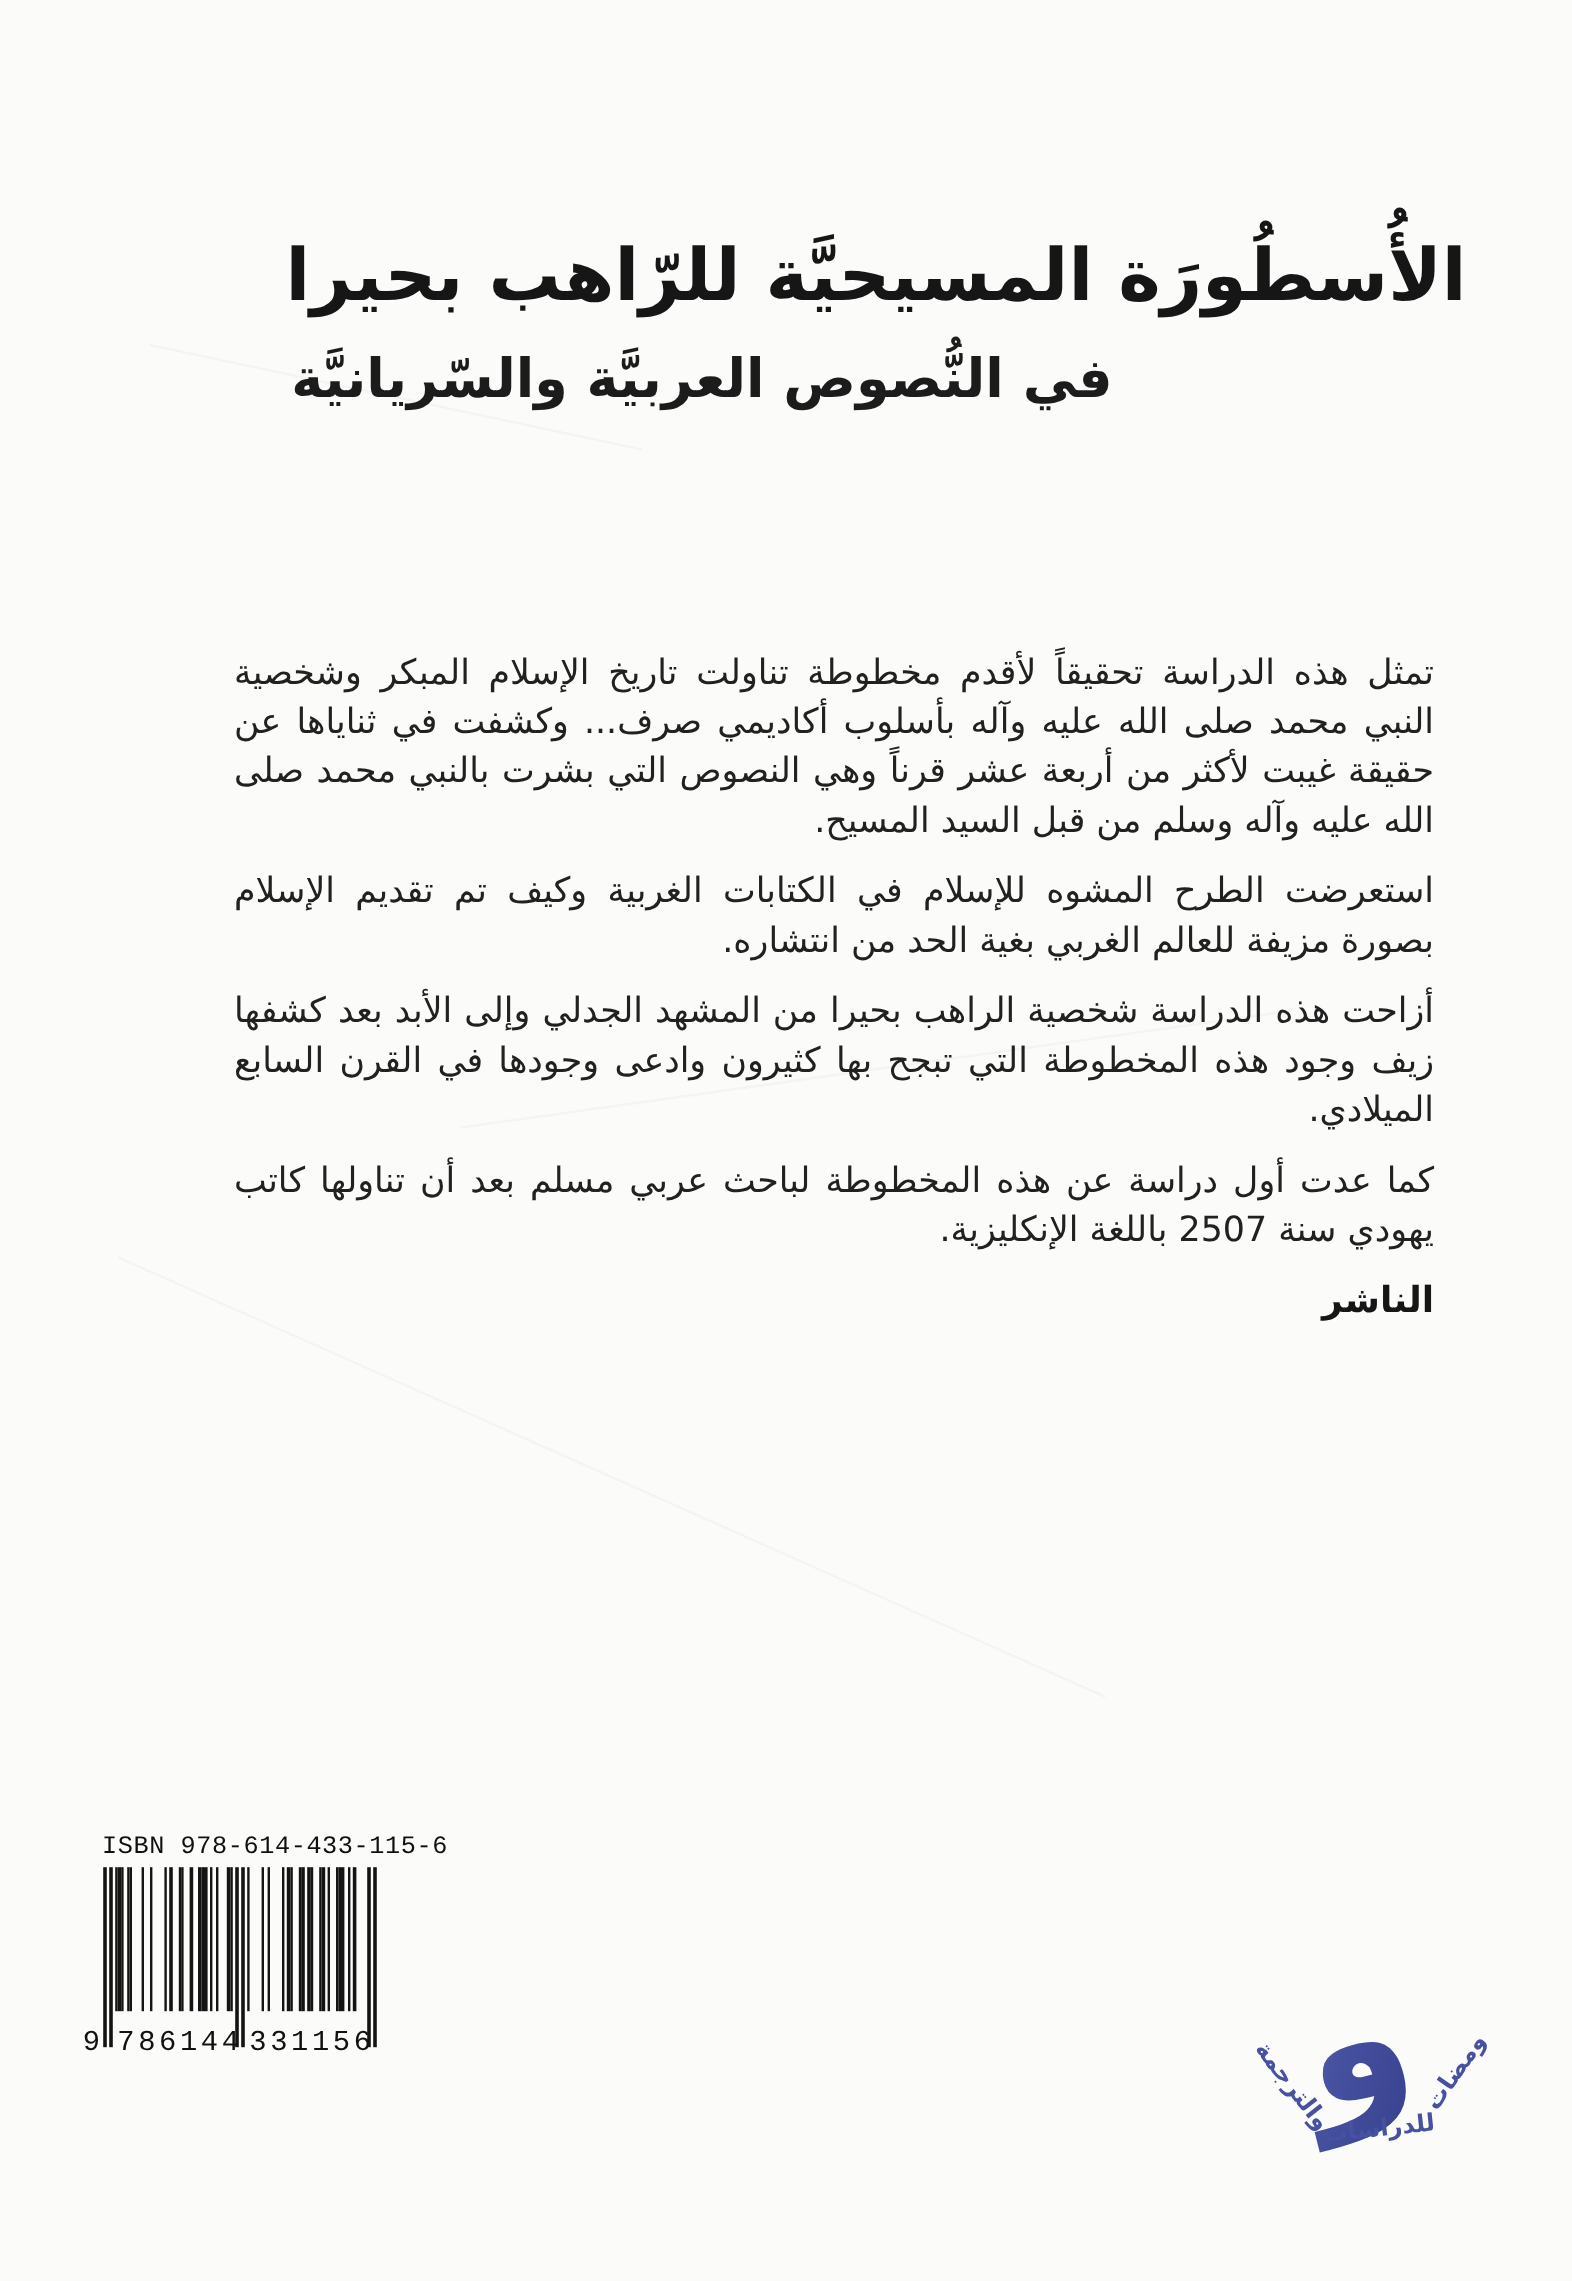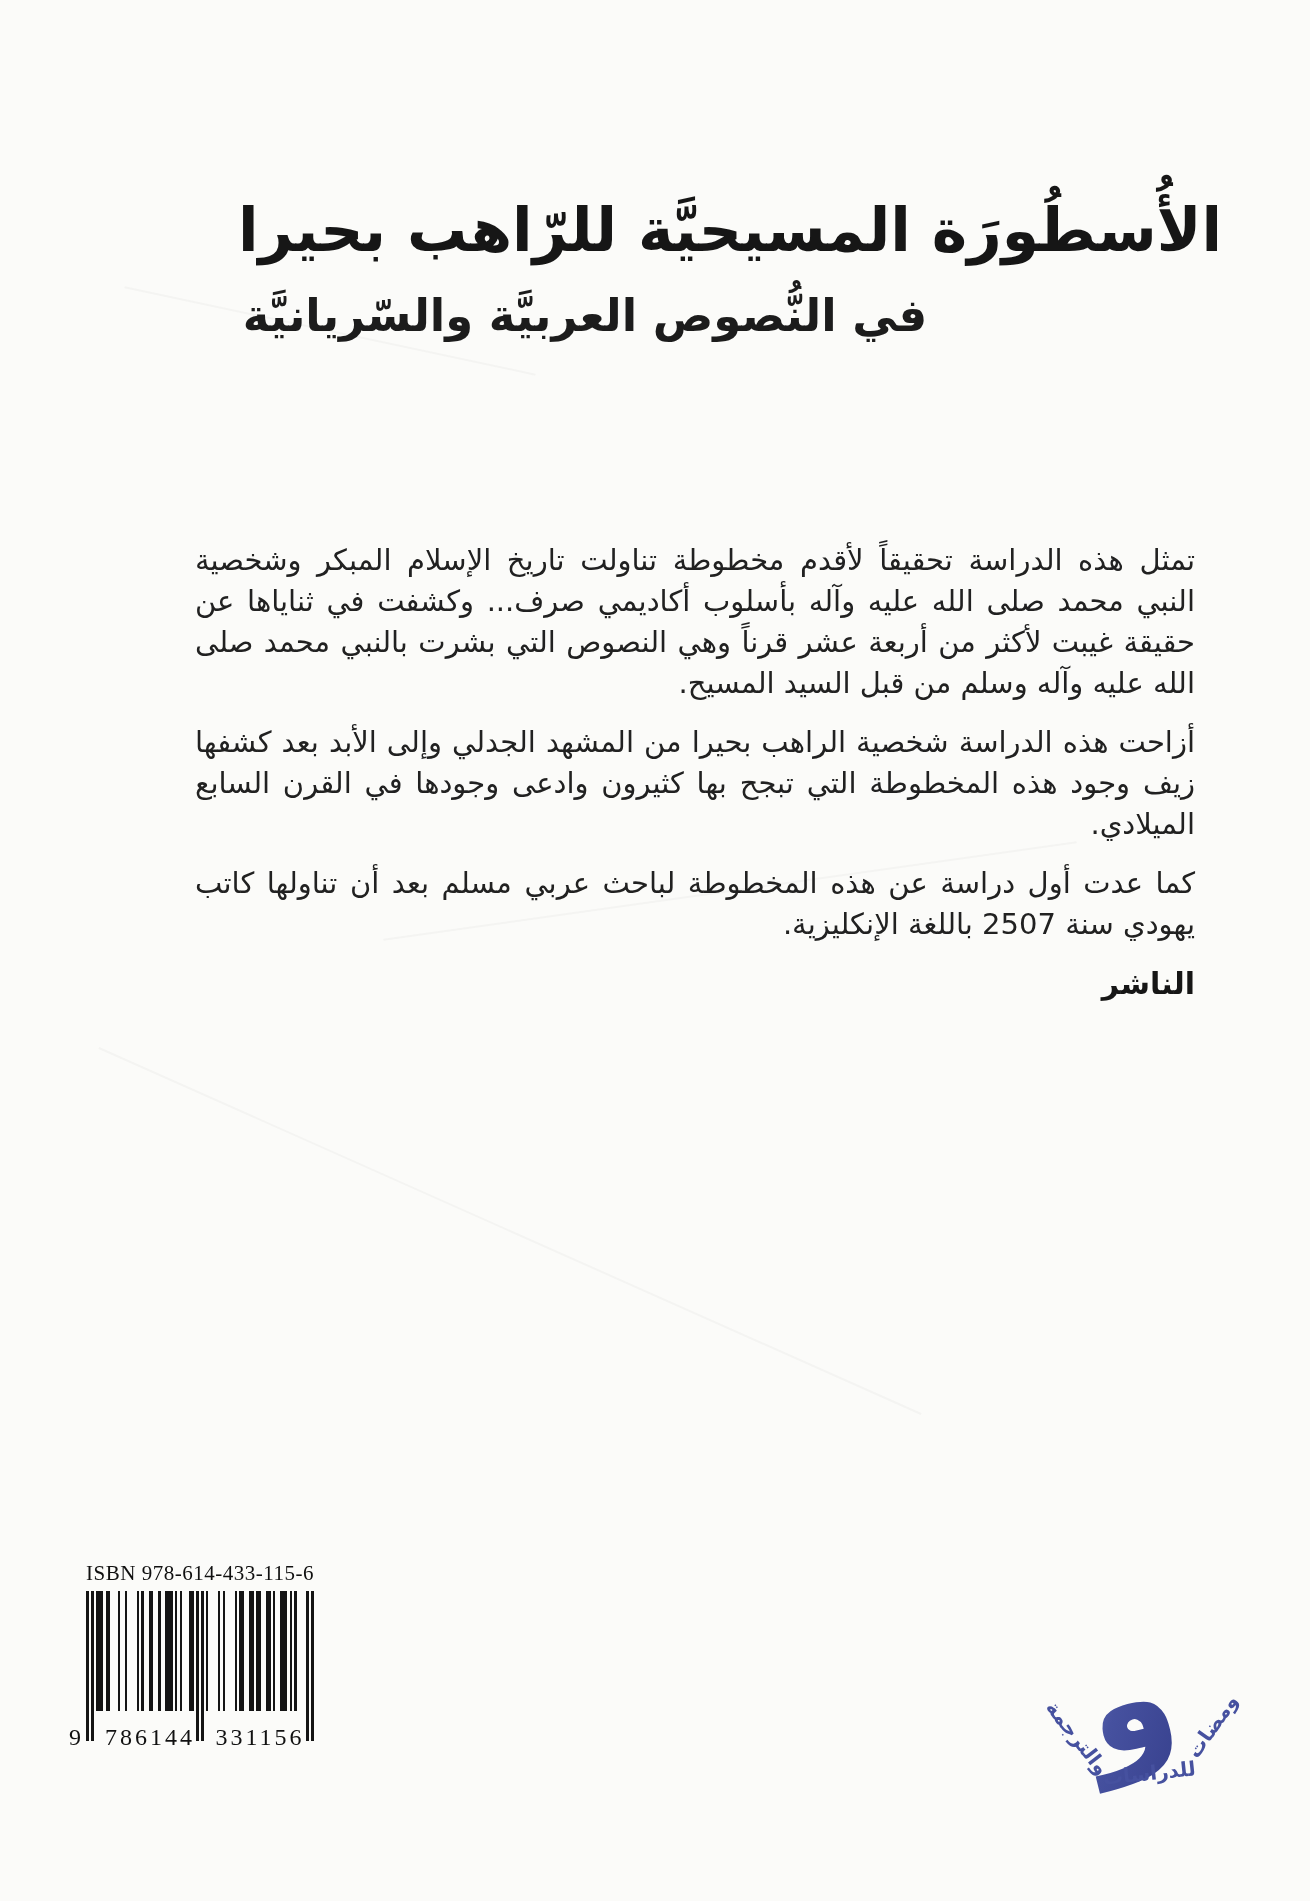--- a/index.html
+++ b/index.html
@@ -38,22 +38,22 @@
     direction:rtl;text-align:justify;
     font-size:29px;line-height:41px;font-weight:500;color:#212121;
   }
   .blurb p{margin:0 0 18px 0;}
   .publisher-sign{
     text-align:right;font-weight:700;font-size:30px;margin-top:8px;color:#161616;
   }
 
   
   .barcode-block{
-    position:absolute;left:85px;top:1561px;width:230px;text-align:center;
-    font-family:Liberation Serif, serif;
+    position:absolute;left:85px;top:1528px;width:230px;text-align:center;
+    font-family:Liberation Mono, monospace;
   }
   .isbn{font-size:21px;letter-spacing:0.5px;color:#101010;margin-bottom:5px;white-space:nowrap;}
   .bars-wrap{position:relative;height:178px;}
   .bars{display:flex;justify-content:center;align-items:flex-start;height:178px;}
   .bars i{display:block;width:2.4px;height:120px;}
   .bars i.b{background:#141414;}
   .bars i.g{height:150px;}
   .bar-digits{
     position:absolute;left:-16px;right:0;bottom:18px;display:flex;align-items:flex-end;
     font-size:24px;color:#111;
@@ -76,20 +76,21 @@
   <div class="crease c2"></div>
   <div class="crease c3"></div>
 
   <header class="title-block">
     <h1>الأُسطُورَة المسيحيَّة للرّاهب بحيرا</h1>
     <h2>في النُّصوص العربيَّة والسّريانيَّة</h2>
   </header>
 
   <main class="blurb" lang="ar">
     <p>تمثل هذه الدراسة تحقيقاً لأقدم مخطوطة تناولت تاريخ الإسلام المبكر وشخصية النبي محمد صلى الله عليه وآله بأسلوب أكاديمي صرف... وكشفت في ثناياها عن حقيقة غيبت لأكثر من أربعة عشر قرناً وهي النصوص التي بشرت بالنبي محمد صلى الله عليه وآله وسلم من قبل السيد المسيح.</p>
+    <p>استعرضت الطرح المشوه للإسلام في الكتابات الغربية وكيف تم تقديم الإسلام بصورة مزيفة للعالم الغربي بغية الحد من انتشاره.</p>
     <p>أزاحت هذه الدراسة شخصية الراهب بحيرا من المشهد الجدلي وإلى الأبد بعد كشفها زيف وجود هذه المخطوطة التي تبجح بها كثيرون وادعى وجودها في القرن السابع الميلادي.</p>
     <p>كما عدت أول دراسة عن هذه المخطوطة لباحث عربي مسلم بعد أن تناولها كاتب يهودي سنة 2507 باللغة الإنكليزية.</p>
     <div class="publisher-sign">الناشر</div>
   </main>
 
   <footer>
     <div class="barcode-block">
       <div class="isbn">ISBN 978-614-433-115-6</div>
       <div class="bars-wrap">
         <div class="bars" id="bars">

